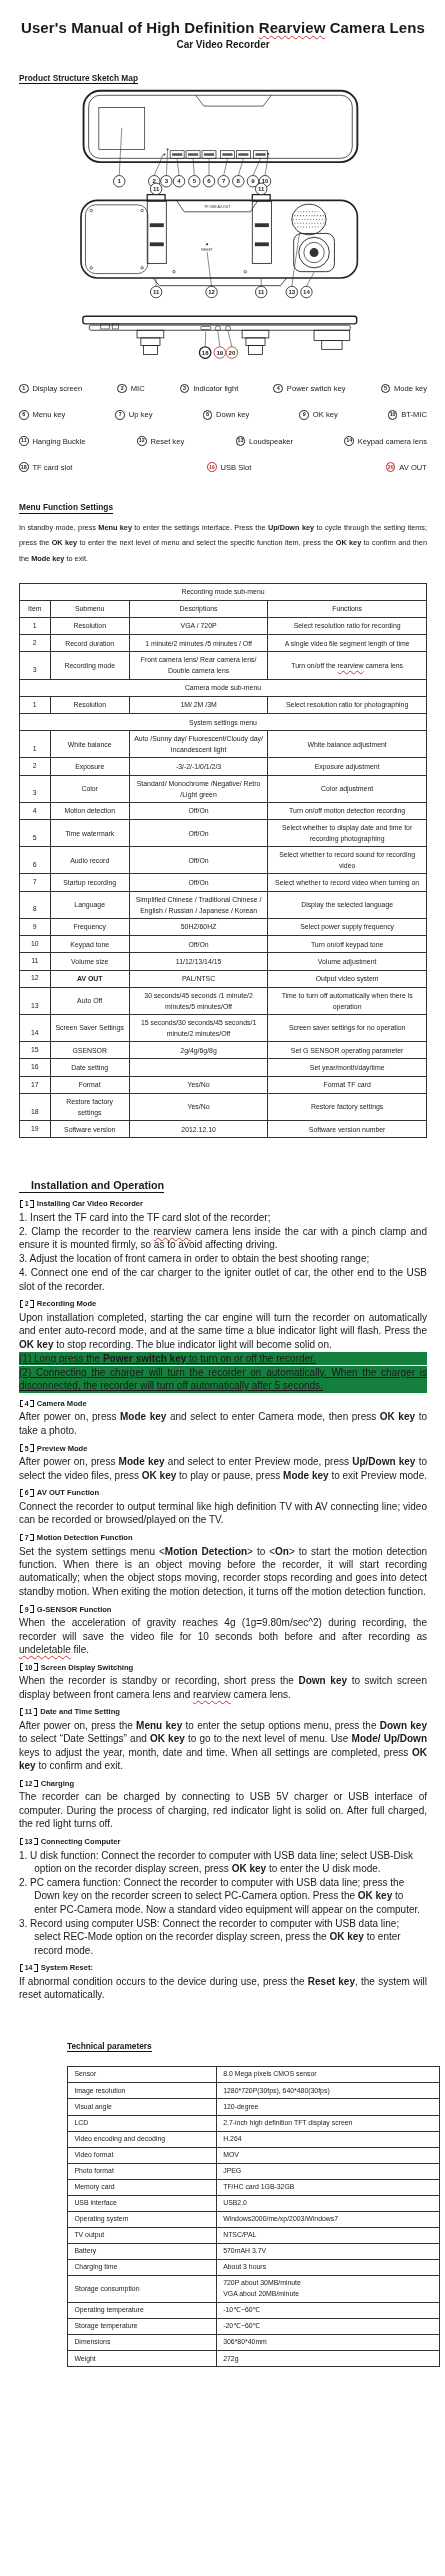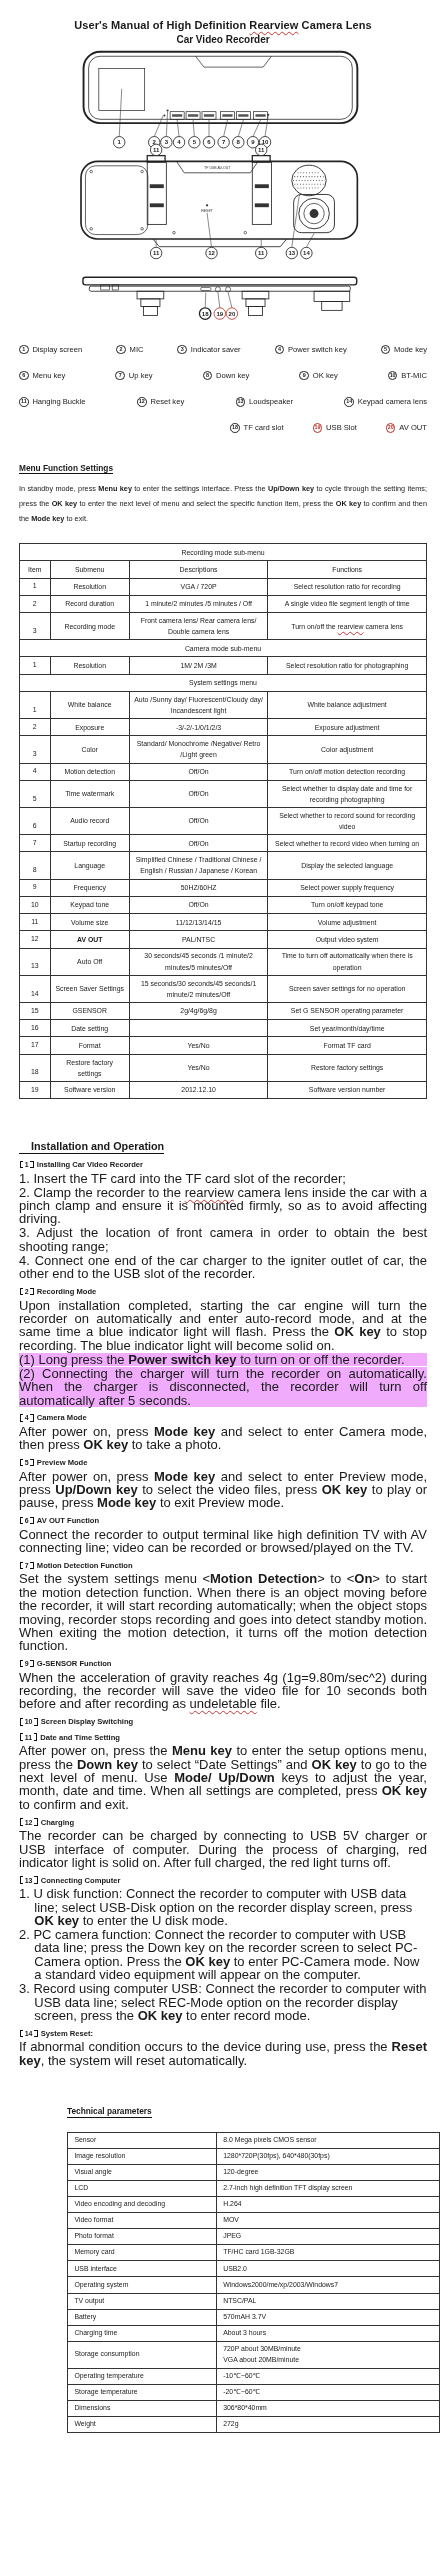--- a/index.html
+++ b/index.html
@@ -4,40 +4,40 @@
 <style>
   html,body{margin:0;padding:0;background:#ffffff;}
   body{
     font-family:"Liberation Sans","DejaVu Sans",sans-serif;
     color:#1a1a1a;
     width:446px;
   }
   .page{padding:14px 19px 57px 19px;box-sizing:border-box;}
 
   
-  .doc-title{ text-align:center;font-weight:bold;font-size:11px;letter-spacing:0.1px;margin-top:5.1px;}
+  .doc-title{ text-align:center;font-weight:bold;font-size:15px;letter-spacing:0.1px;margin-top:5.1px;}
   .doc-title2{text-align:center;font-weight:bold;font-size:10px;margin-top:3px;}
   .wavy{text-decoration:underline;text-decoration-style:wavy;text-decoration-color:#cc3333;text-decoration-thickness:0.6px;text-underline-offset:1.9px;}
   .b{font-weight:bold;}
 
   .h-u{font-weight:bold;font-size:8.3px;border-bottom:1px solid #111;display:inline-block;padding-bottom:0.6px;}
   .sketch-head{margin-top:21.7px;}
 
   
   .diagram{margin-top:2.5px;}
   .diagram svg{display:block;}
   .dg{stroke:#222;fill:none;}
   text.callout{font-size:9.5px;font-weight:600;fill:#222;}
   text.tiny{font-size:5.6px;fill:#333;}
 
   
   .legend{margin-top:9px;font-size:7.6px;}
   .legend-row{display:flex;justify-content:space-between;align-items:center;margin-top:16.6px;}
   .legend-row.first{margin-top:20px;}
-  .legend-row.left{justify-content:flex-end;gap:29px;}
+  .legend-row.left{justify-content:space-between;gap:29px;}
   .legend-item{display:inline-flex;align-items:center;white-space:nowrap;}
   .cn{display:inline-flex;align-items:center;justify-content:center;min-width:9.6px;height:9.6px;
       border:0.8px solid #222;border-radius:50%;font-size:5.4px;line-height:1;margin-right:3.8px;
       box-sizing:border-box;padding:0 0.6px;font-weight:600;}
   .cn.red{border-color:#b73226;color:#b73226;border-width:1px;}
   .cn.dark{border-width:1.3px;}
 
   
   .menu-head{margin-top:29px;}
   .intro{font-size:7.3px;line-height:15.3px;text-align:justify;margin-top:6.4px;}
@@ -52,38 +52,41 @@
 
   
   .install-head{margin-top:41px;}
   .install-head .h-u{font-size:10.8px;border-bottom-width:1.3px;padding-left:12px;}
   .sec{margin-top:6.4px;}
   .sec-h{font-weight:bold;font-size:7.6px;margin:6.4px 0 2.5px 0;display:flex;align-items:center;}
   .lb,.rb{display:inline-block;width:3.2px;height:7.6px;box-sizing:border-box;margin:0 1.3px;}
   .lb{border-left:1.7px solid #111;border-top:1.7px solid #111;border-bottom:1.7px solid #111;margin-left:0.6px;}
   .rb{border-right:1.7px solid #111;border-top:1.7px solid #111;border-bottom:1.7px solid #111;margin-right:3.2px;}
   .sec-num{font-weight:bold;font-size:7px;padding:0 0.6px;}
-  .para{font-size:13px;line-height:13.4px;text-align:justify;margin:0.6px 0;}
-  .para.hl{background:#f0abfc;}
+  .para{font-size:10px;line-height:13.4px;text-align:justify;margin:0.6px 0;}
+  .para.hl{background:#15803d;text-decoration:underline;}
   .para.hang{padding-left:15.3px;text-indent:-15.3px;text-align:left;}
 
   
   .tech-head{margin-top:38px;margin-left:48px;}
   table.tech{border-collapse:collapse;width:373px;margin:14px 0 0 48px;font-size:6.9px;}
   table.tech td{border:0.8px solid #333;padding:2.2px 6.4px;line-height:1.55;vertical-align:middle;}
   col.t-p{width:40%;}
 </style>
 </head>
 <body>
 
 <div class="page">
 
   <div class="doc-title"><span>User's Manual of High Definition </span><span class="wavy">Rearview</span><span> Camera Lens</span></div>
   <div class="doc-title2">Car Video Recorder</div>
 
+  <div class="sketch-head">
+    <span class="h-u">Product Structure Sketch Map</span>
+  </div>
 
   <div class="diagram">
     <svg id="dsvg" width="408" height="277" viewBox="0 0 640 435">
 
       <g>
         <rect class="dg" x="101" y="6" width="430" height="112" rx="26" stroke-width="3"></rect>
         <rect class="dg" x="109" y="13" width="414" height="99" rx="18" stroke-width="1.2"></rect>
         <path class="dg" d="M277,13 L290,30 L383,30 L396,13" stroke-width="1.1"></path>
         <rect class="dg" x="125" y="32" width="72" height="66" stroke-width="1.1"></rect>
         <g>
@@ -274,21 +277,21 @@
         <span class="legend-item">
           <span class="cn">1</span>
           <span>Display screen</span>
         </span>
         <span class="legend-item">
           <span class="cn">2</span>
           <span>MIC</span>
         </span>
         <span class="legend-item">
           <span class="cn">3</span>
-          <span>Indicator saver</span>
+          <span>Indicator light</span>
         </span>
         <span class="legend-item">
           <span class="cn">4</span>
           <span>Power switch key</span>
         </span>
         <span class="legend-item">
           <span class="cn">5</span>
           <span>Mode key</span>
         </span>
       </div>
@@ -589,20 +592,21 @@
         </div>
         <div class="para"><span>When the acceleration of gravity reaches 4g (1g=9.80m/sec^2) during recording, the recorder will save the video file for 10 seconds both before and after recording as </span><span class="wavy">undeletable</span><span> file.</span></div>
       </div>
       <div class="sec">
         <div class="sec-h">
           <span class="lb"></span>
           <span class="sec-num">10</span>
           <span class="rb"></span>
           <span>Screen Display Switching</span>
         </div>
+        <div class="para"><span>When the recorder is standby or recording, short press the </span><span class="b">Down key</span><span> to switch screen display between front camera lens and </span><span class="wavy">rearview</span><span> camera lens.</span></div>
       </div>
       <div class="sec">
         <div class="sec-h">
           <span class="lb"></span>
           <span class="sec-num">11</span>
           <span class="rb"></span>
           <span>Date and Time Setting</span>
         </div>
         <div class="para"><span>After power on, press the </span><span class="b">Menu key</span><span> to enter the setup options menu, press the </span><span class="b">Down key</span><span> to select “Date Settings” and </span><span class="b">OK key</span><span> to go to the next level of menu. Use </span><span class="b">Mode/ Up/Down</span><span> keys to adjust the year, month, date and time. When all settings are completed, press </span><span class="b">OK key</span><span> to confirm and exit.</span></div>
       </div>

